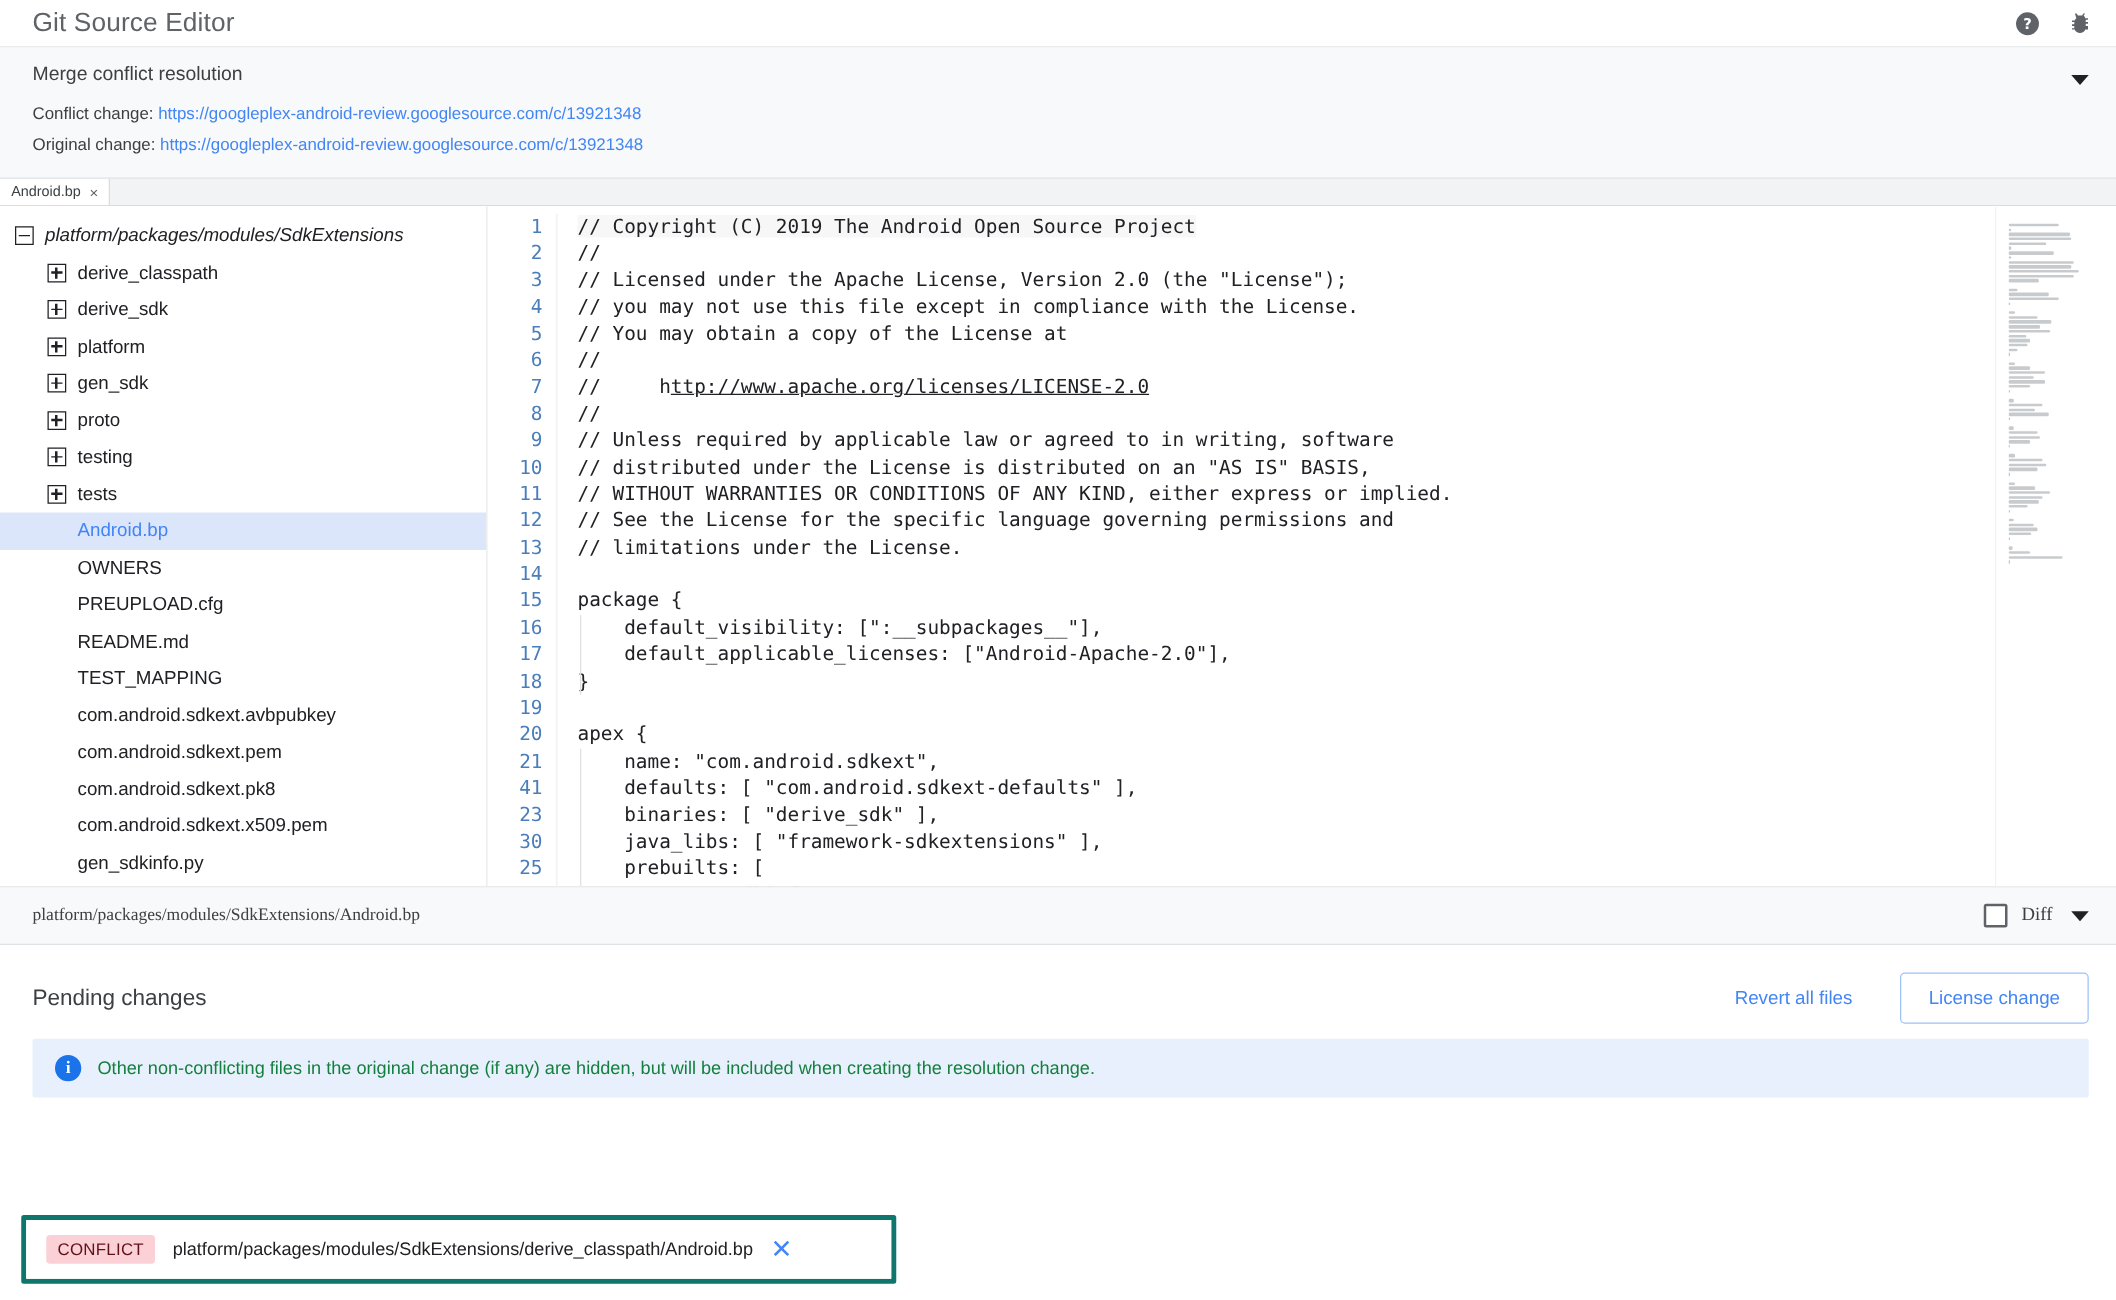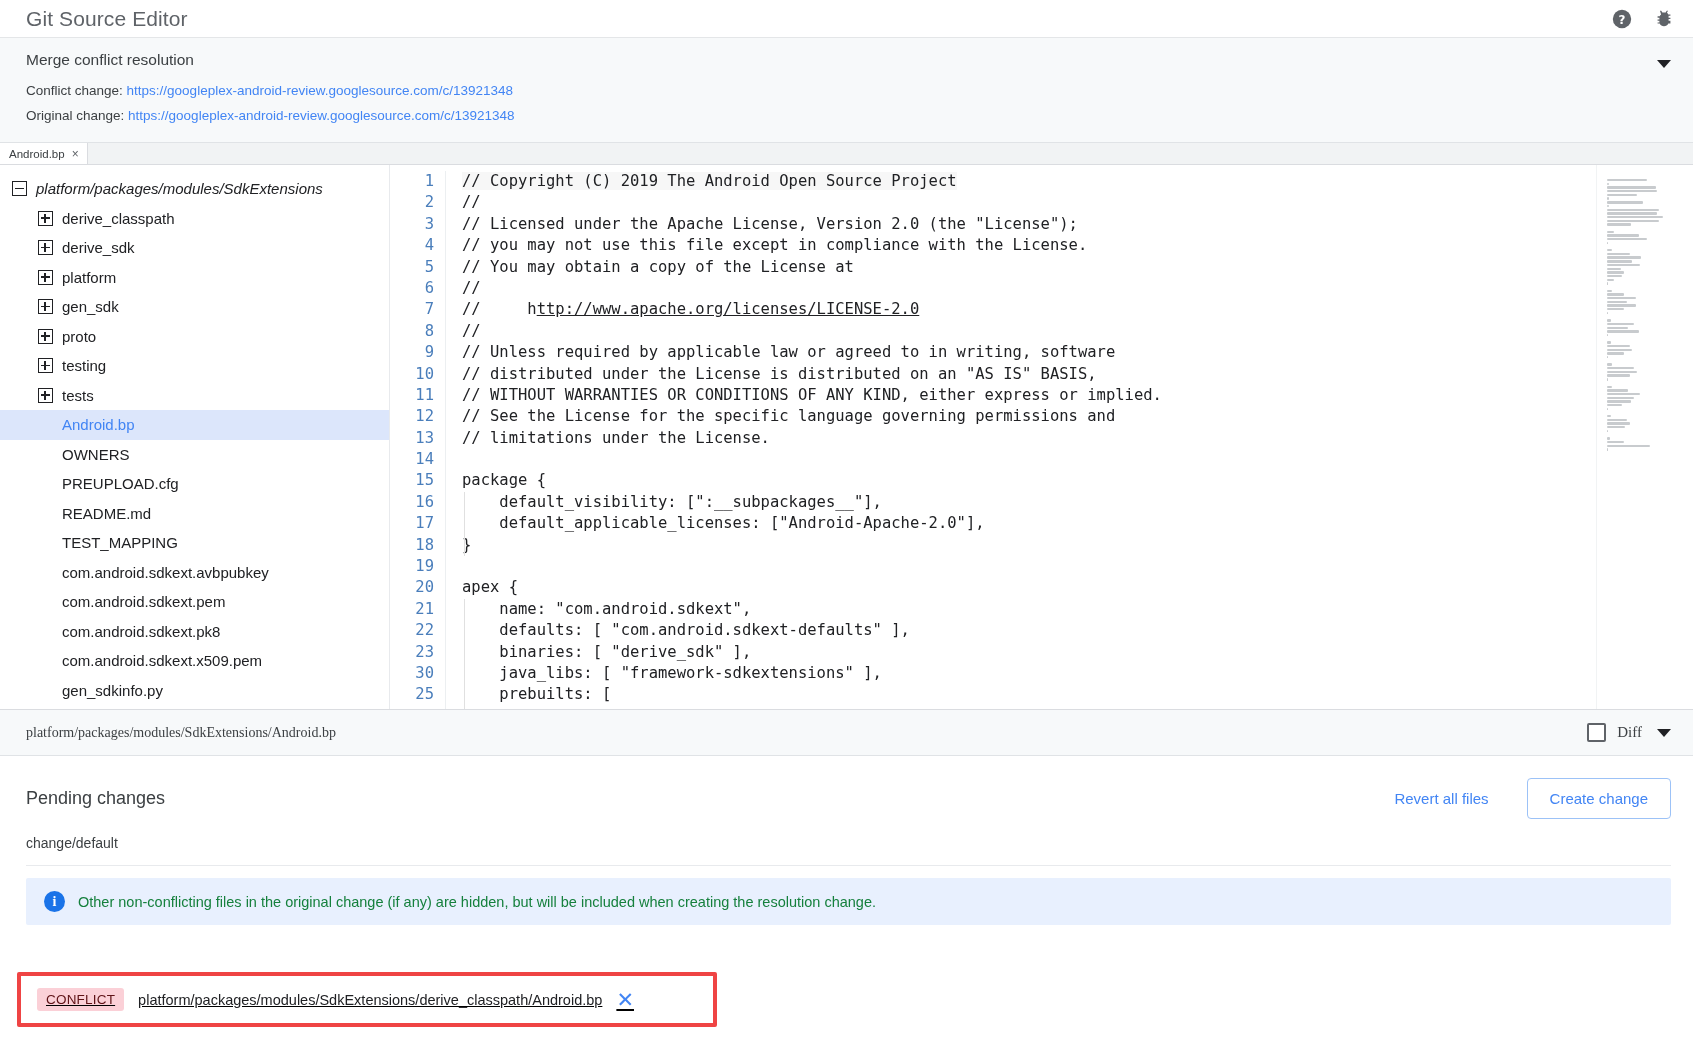--- a/index.html
+++ b/index.html
@@ -245,24 +245,23 @@
     font-family: "Liberation Serif", serif;
     flex-shrink: 0;
   }
   .info-text { font-size: 14.5px; color: #15803d; }
 
   
   .conflict-wrap {
     position: absolute;
     left: 17px; top: 972px;
     width: 700px;
-    border: 4px solid #ef4444;
+    border: 4px solid #0f766e;
     background: #ffffff;
     border-radius: 2px;
-    text-decoration: underline;
   }
   .conflict-row {
     display: flex; align-items: center;
     gap: 14px;
     padding: 12px 14px 12px 16px;
     background: #ffffff;
   }
   .badge-conflict {
     background: #fbd0d7;
     color: #5f1216;
@@ -403,21 +402,21 @@
           <div>12</div>
           <div>13</div>
           <div>14</div>
           <div>15</div>
           <div>16</div>
           <div>17</div>
           <div>18</div>
           <div>19</div>
           <div>20</div>
           <div>21</div>
-          <div>22</div>
+          <div>41</div>
           <div>23</div>
           <div>30</div>
           <div>25</div>
           <div>26</div>
         </div>
       <div class="codecol" id="codecol"><div class="ln cursor-line"><span class="seg">// Copyright (C) 2019 The Android Open Source Project</span></div><div class="ln"><span class="seg">//</span></div><div class="ln"><span class="seg">// Licensed under the Apache License, Version 2.0 (the "License");</span></div><div class="ln"><span class="seg">// you may not use this file except in compliance with the License.</span></div><div class="ln"><span class="seg">// You may obtain a copy of the License at</span></div><div class="ln"><span class="seg">//</span></div><div class="ln"><span class="seg">//     h</span><span class="seg code-url">ttp://www.apache.org/licenses/LICENSE-2.0</span></div><div class="ln"><span class="seg">//</span></div><div class="ln"><span class="seg">// Unless required by applicable law or agreed to in writing, software</span></div><div class="ln"><span class="seg">// distributed under the License is distributed on an "AS IS" BASIS,</span></div><div class="ln"><span class="seg">// WITHOUT WARRANTIES OR CONDITIONS OF ANY KIND, either express or implied.</span></div><div class="ln"><span class="seg">// See the License for the specific language governing permissions and</span></div><div class="ln"><span class="seg">// limitations under the License.</span></div><div class="ln"><span class="seg"></span></div><div class="ln"><span class="seg">package {</span></div><div class="ln"><span class="seg">    default_visibility: [":__subpackages__"],</span></div><div class="ln"><span class="seg">    default_applicable_licenses: ["Android-Apache-2.0"],</span></div><div class="ln"><span class="seg">}</span></div><div class="ln"><span class="seg"></span></div><div class="ln"><span class="seg">apex {</span></div><div class="ln"><span class="seg">    name: "com.android.sdkext",</span></div><div class="ln"><span class="seg">    defaults: [ "com.android.sdkext-defaults" ],</span></div><div class="ln"><span class="seg">    binaries: [ "derive_sdk" ],</span></div><div class="ln"><span class="seg">    java_libs: [ "framework-sdkextensions" ],</span></div><div class="ln"><span class="seg">    prebuilts: [</span></div><div class="ln"><span class="seg">        "cur_sdkinfo"</span></div><div class="indent-guide" style="top: 321px; height: 64.2px; margin-left: 1.866px;"></div><div class="indent-guide" style="top: 428px; height: 128.4px; margin-left: 1.866px;"></div></div>
     </div>
     <div class="minimap" id="minimap">
         <div class="mm-line" style="width: 52%;"></div>
         <div class="mm-line" style="width: 2%;"></div>
@@ -505,23 +504,22 @@
     <div class="diff-label">Diff</div>
     <div class="diff-caret"></div>
   </div>
 </div>
 
 <div class="pending">
   <div class="pending-head">
     <div class="pending-title">Pending changes</div>
     <div class="pending-spacer"></div>
     <button class="link-btn">Revert all files</button>
-    <button class="outline-btn">Create change</button>
-  </div>
-  <div class="change-ref">change/default</div>
+    <button class="outline-btn">License change</button>
+  </div>
 
   <div class="info-banner">
     <div class="info-icon">i</div>
     <div class="info-text">Other non-conflicting files in the original change (if any) are hidden, but will be included when creating the resolution change.</div>
   </div>
 </div>
 
 <div class="conflict-wrap">
   <div class="conflict-row">
     <span class="badge-conflict">CONFLICT</span>

